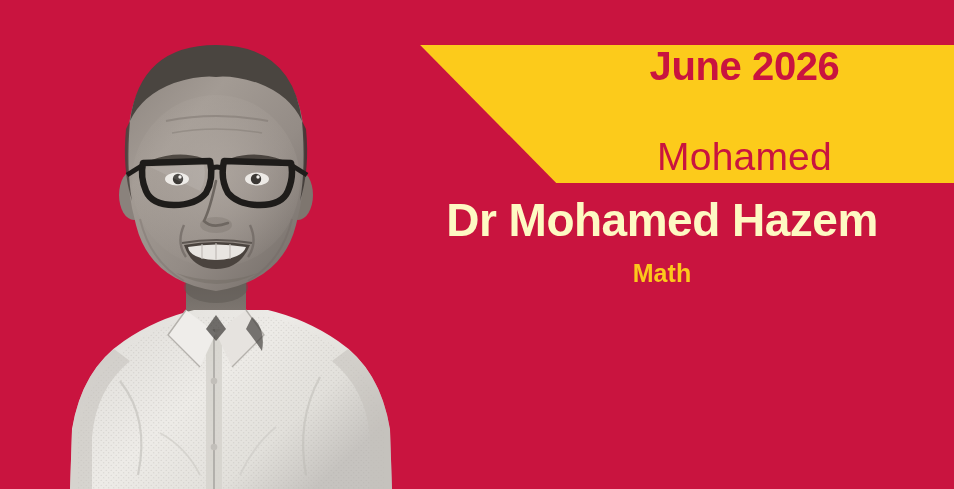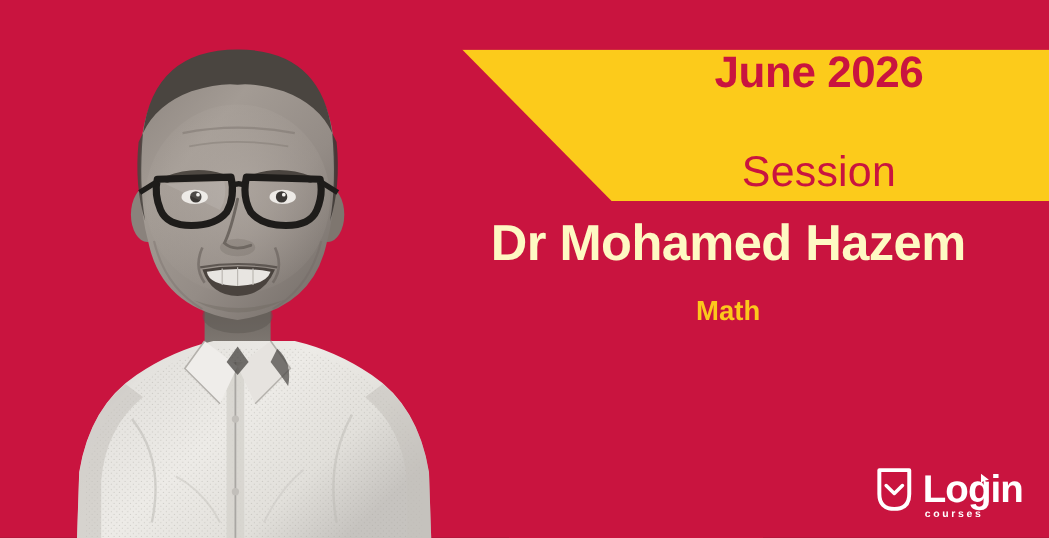--- a/index.html
+++ b/index.html
@@ -88,21 +88,21 @@
     line-height: 1.05;
     letter-spacing: -0.5px;
     white-space: nowrap;
   }
   .instructor-subject {
     color: #FCC81C;
     font-size: 25px;
     font-weight: bold;
     line-height: 1.1;
     letter-spacing: 0.1px;
-    margin-top: 26px;
+    margin-top: 16px;
   }
 
   
   .brand-logo {
     position: absolute;
     right: 24px;
     bottom: 23px;
     display: flex;
     align-items: center;
     gap: 9px;
@@ -270,36 +270,22 @@
 
         <path d="M176 244 Q216 258 258 244 Q216 266 176 244 Z" fill="#6A635D" opacity="0.35"></path>
         <path d="M140 190 Q150 232 184 252" stroke="#6C655F" stroke-width="2" fill="none" opacity="0.3"></path>
         <path d="M292 190 Q282 232 248 252" stroke="#6C655F" stroke-width="2" fill="none" opacity="0.3"></path>
       </g>
     </svg>
   </div>
 
   <div class="session-banner">
     <span class="session-month">June 2026</span>
-    <span class="session-word">Session</span>
+    <span class="session-word">Mohamed</span>
   </div>
 
   <div class="instructor-block">
     <div class="instructor-name">Dr Mohamed Hazem</div>
     <div class="instructor-subject">Math</div>
   </div>
 
-  <div class="brand-logo">
-    <svg class="brand-shield" width="34" height="42" viewBox="0 0 34 42">
-      <path d="M3.4 3.4 L30.6 3.4 L30.6 25 Q30.6 38.6 17 38.6 Q3.4 38.6 3.4 25 Z" fill="none" stroke="#FFFFFF" stroke-width="3.6" stroke-linejoin="round"></path>
-      <path d="M9.6 17.4 L17 24.6 L24.4 17.4" fill="none" stroke="#FFFFFF" stroke-width="3.2" stroke-linecap="round" stroke-linejoin="round"></path>
-    </svg>
-
-    <span class="brand-wordmark">
-      <span class="brand-name">Login</span>
-      <svg class="brand-cursor" viewBox="0 0 9 11">
-        <path d="M0.8 0.6 L8 6.2 L4.6 6.8 L6.1 10.4 L4.3 11 L2.9 7.3 L0.8 9.6 Z" fill="#FFFFFF"></path>
-      </svg>
-      <span class="brand-tagline">courses</span>
-    </span>
-  </div>
 
 </div>
 
 </body></html>

